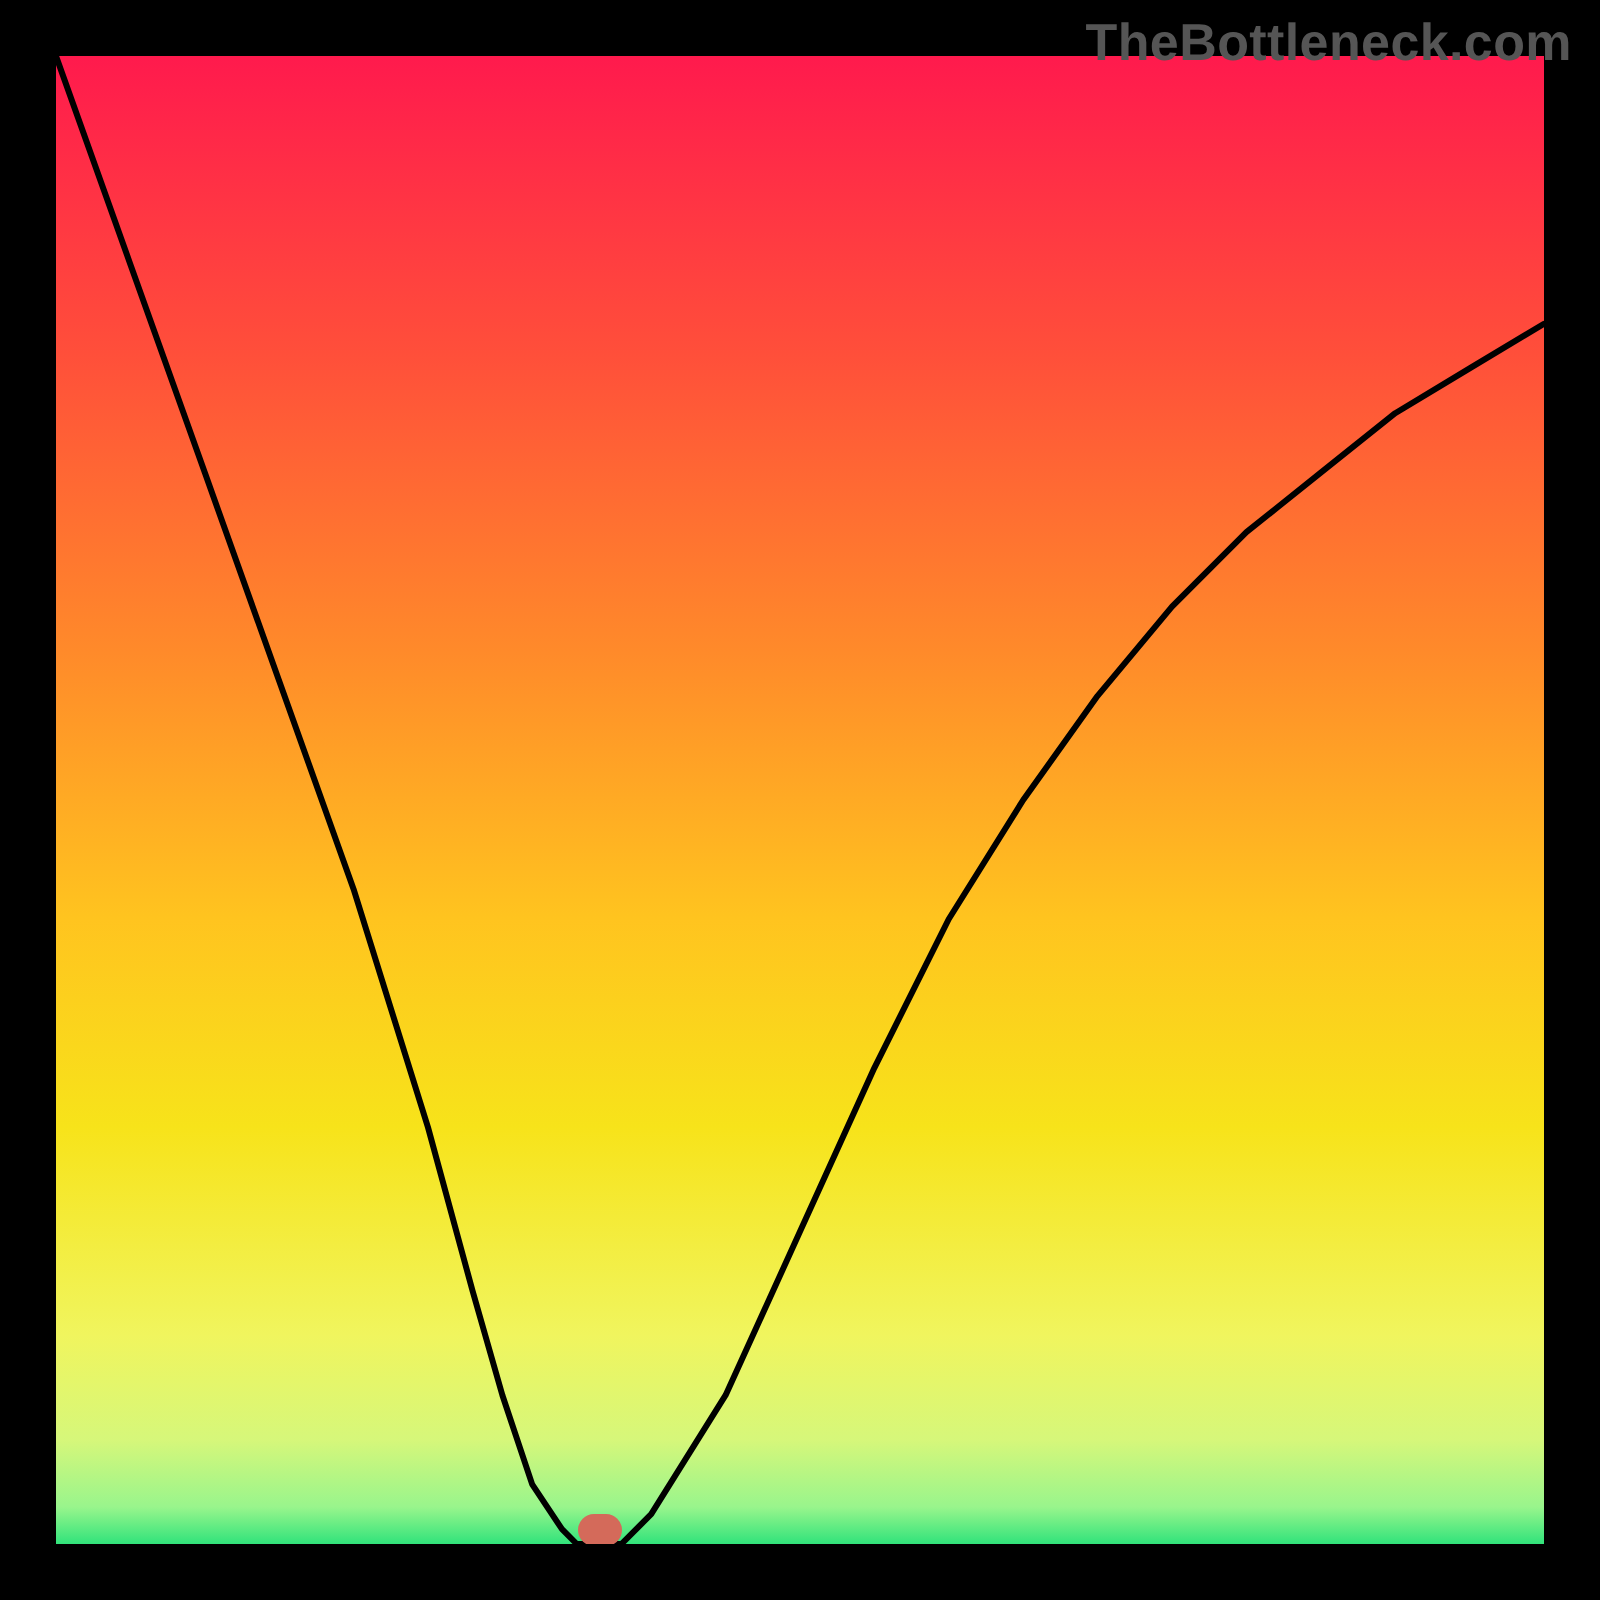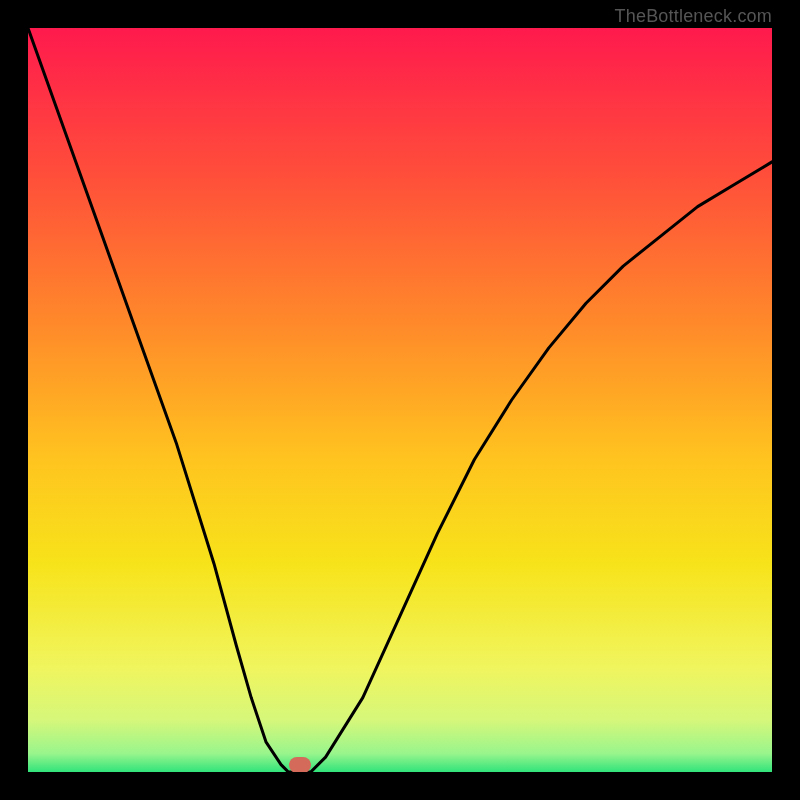--- a/index.html
+++ b/index.html
@@ -23,25 +23,25 @@
     height: 744px;
     overflow: hidden;
   }
   .gradient {
     position: absolute;
     inset: 0;
   }
   .watermark {
     position: absolute;
     top: 6px;
-    right: 28px;
+    right: 14px;
     color: #555;
     font-family: Arial, Helvetica, sans-serif;
-    font-size: 18px;
-    font-weight: 400;
+    font-size: 26px;
+    font-weight: 700;
     letter-spacing: 0.2px;
     user-select: none;
   }
   .curve {
     position: absolute;
     inset: 0;
   }
   .marker {
     position: absolute;
     width: 22px;

